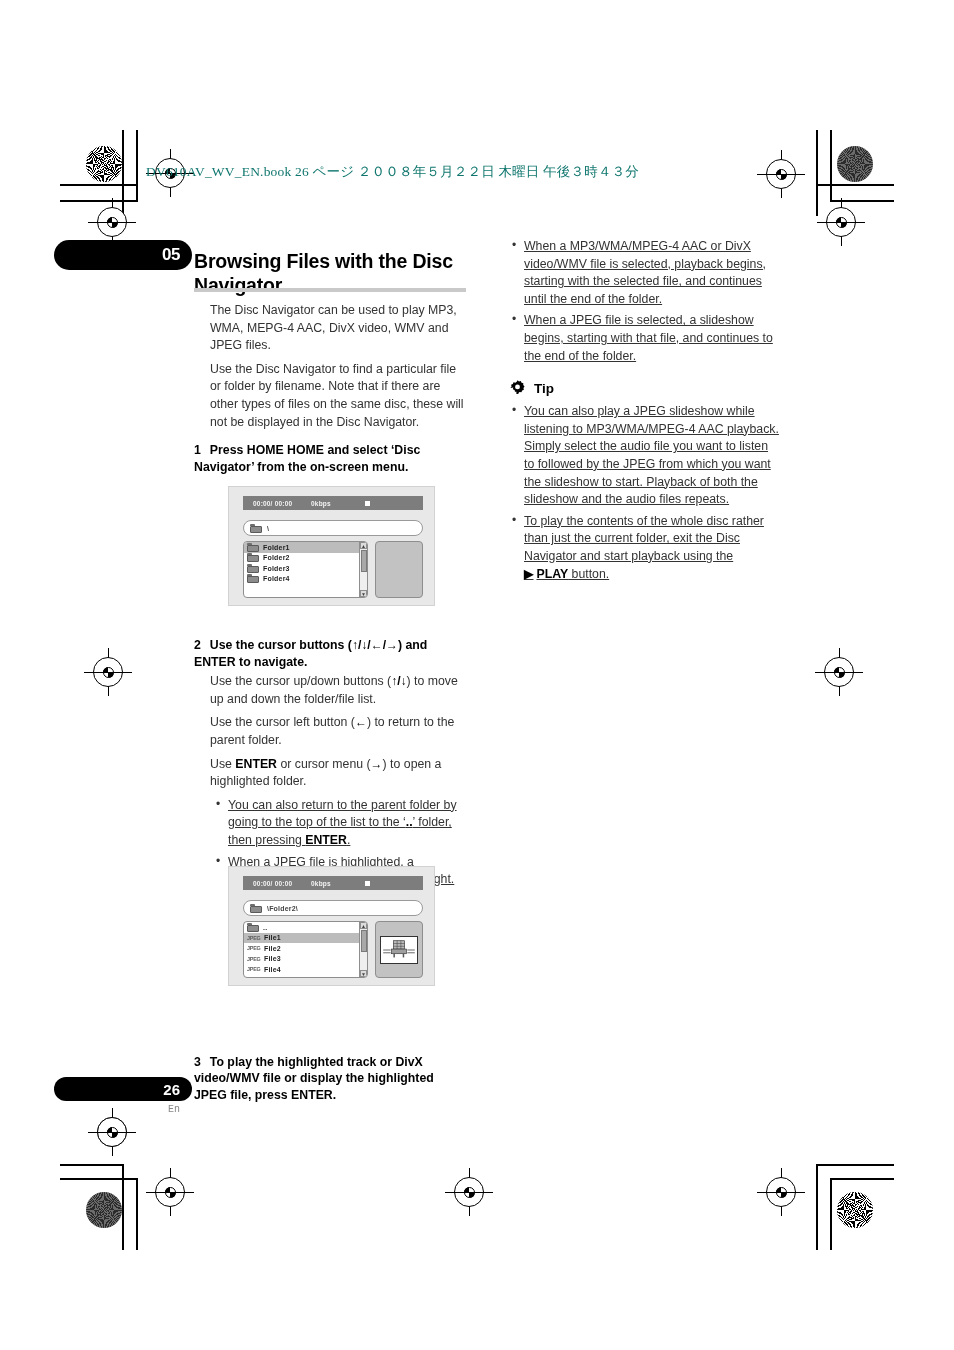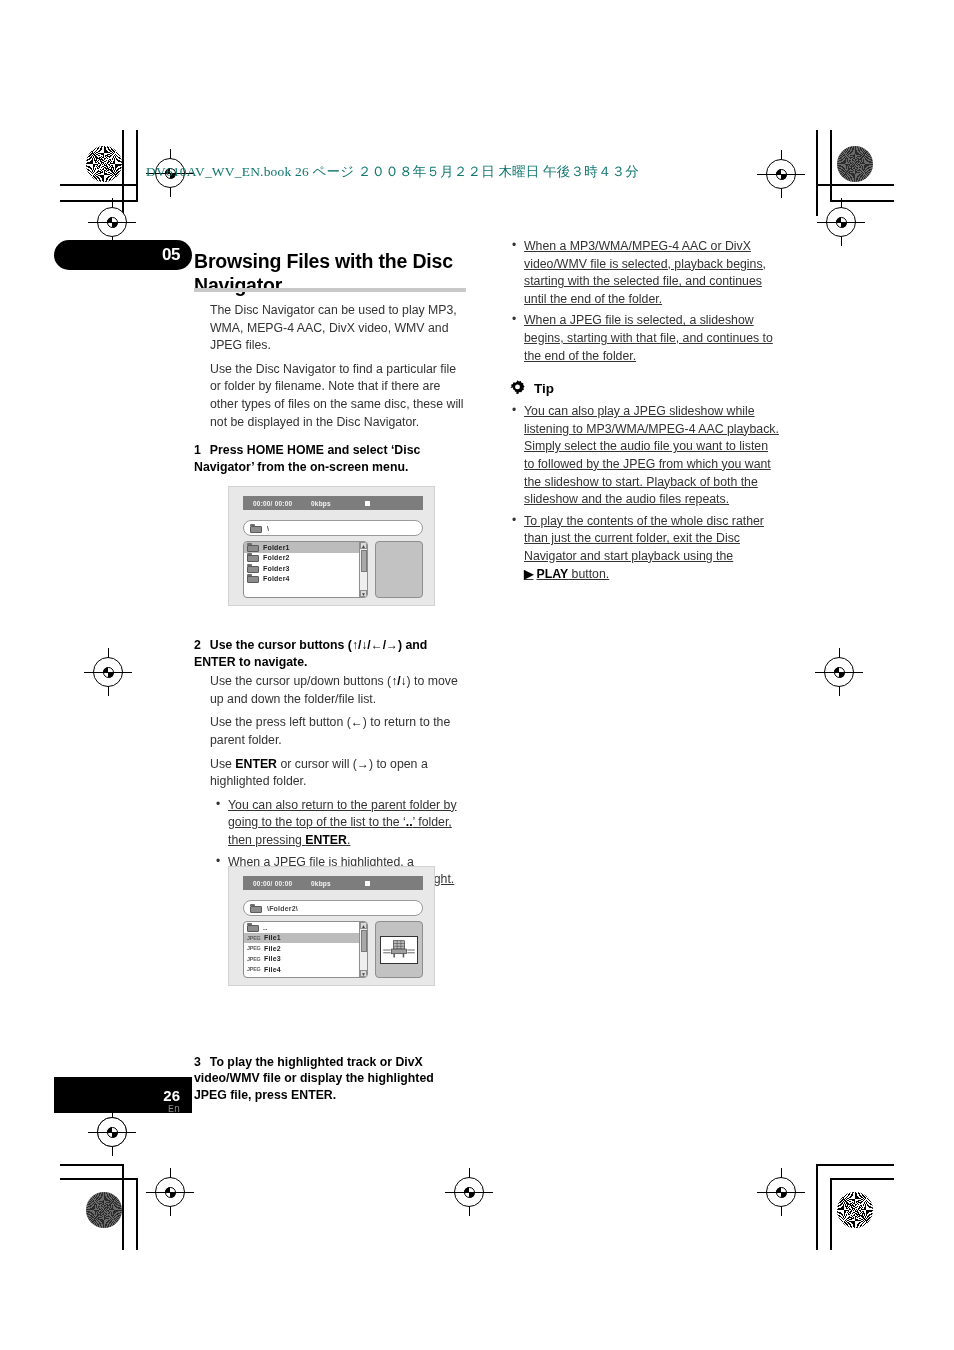--- a/index.html
+++ b/index.html
@@ -326,23 +326,23 @@
     background: #fff;
     border: 1px solid #333;
     box-sizing: border-box;
     position: relative;
   }
 
   
   .footer-badge {
     position: absolute;
     left: 54px; top: 1077px;
-    width: 138px; height: 36px;
+    width: 138px; height: 24px;
     background: #000;
-    border-radius: 0;
+    border-radius: 12px;
   }
   .footer-badge .num {
     position: absolute;
     right: 12px; top: 50%;
     transform: translateY(-50%);
     color: #fff;
     font-size: 15px;
     font-weight: bold;
   }
   .footer-lang {
@@ -466,23 +466,23 @@
   </div>
 
   <div style="height:148px;"></div>
 
   <div class="step">
     <span class="n">2</span><span>Use the cursor buttons (</span><span class="arrow">↑/↓/←/→</span><span>) and ENTER to navigate.</span>
   </div>
 
   <p><span>Use the cursor up/down buttons (</span><span class="arrow">↑/↓</span><span>) to move up and down the folder/file list.</span></p>
 
-  <p><span>Use the press left button (</span><span class="arrow">←</span><span>) to return to the parent folder.</span></p>
-
-  <p><span>Use </span><span class="bd">ENTER</span><span> or cursor will (</span><span class="arrow">→</span><span>) to open a highlighted folder.</span></p>
+  <p><span>Use the cursor left button (</span><span class="arrow">←</span><span>) to return to the parent folder.</span></p>
+
+  <p><span>Use </span><span class="bd">ENTER</span><span> or cursor menu (</span><span class="arrow">→</span><span>) to open a highlighted folder.</span></p>
 
   <ul class="bul indent">
     <li><span>You can also return to the parent folder by going to the top of the list to the ‘</span><span class="bd">..</span><span>’ folder, then pressing </span><span class="bd">ENTER</span><span>.</span></li>
     <li>When a JPEG file is highlighted, a thumbnail image is displayed on the right.</li>
   </ul>
 
   <div style="height:148px;"></div>
 
   <div class="step">
     <span class="n">3</span><span>To play the highlighted track or DivX video/WMV file or display the highlighted JPEG file, press ENTER.</span>

